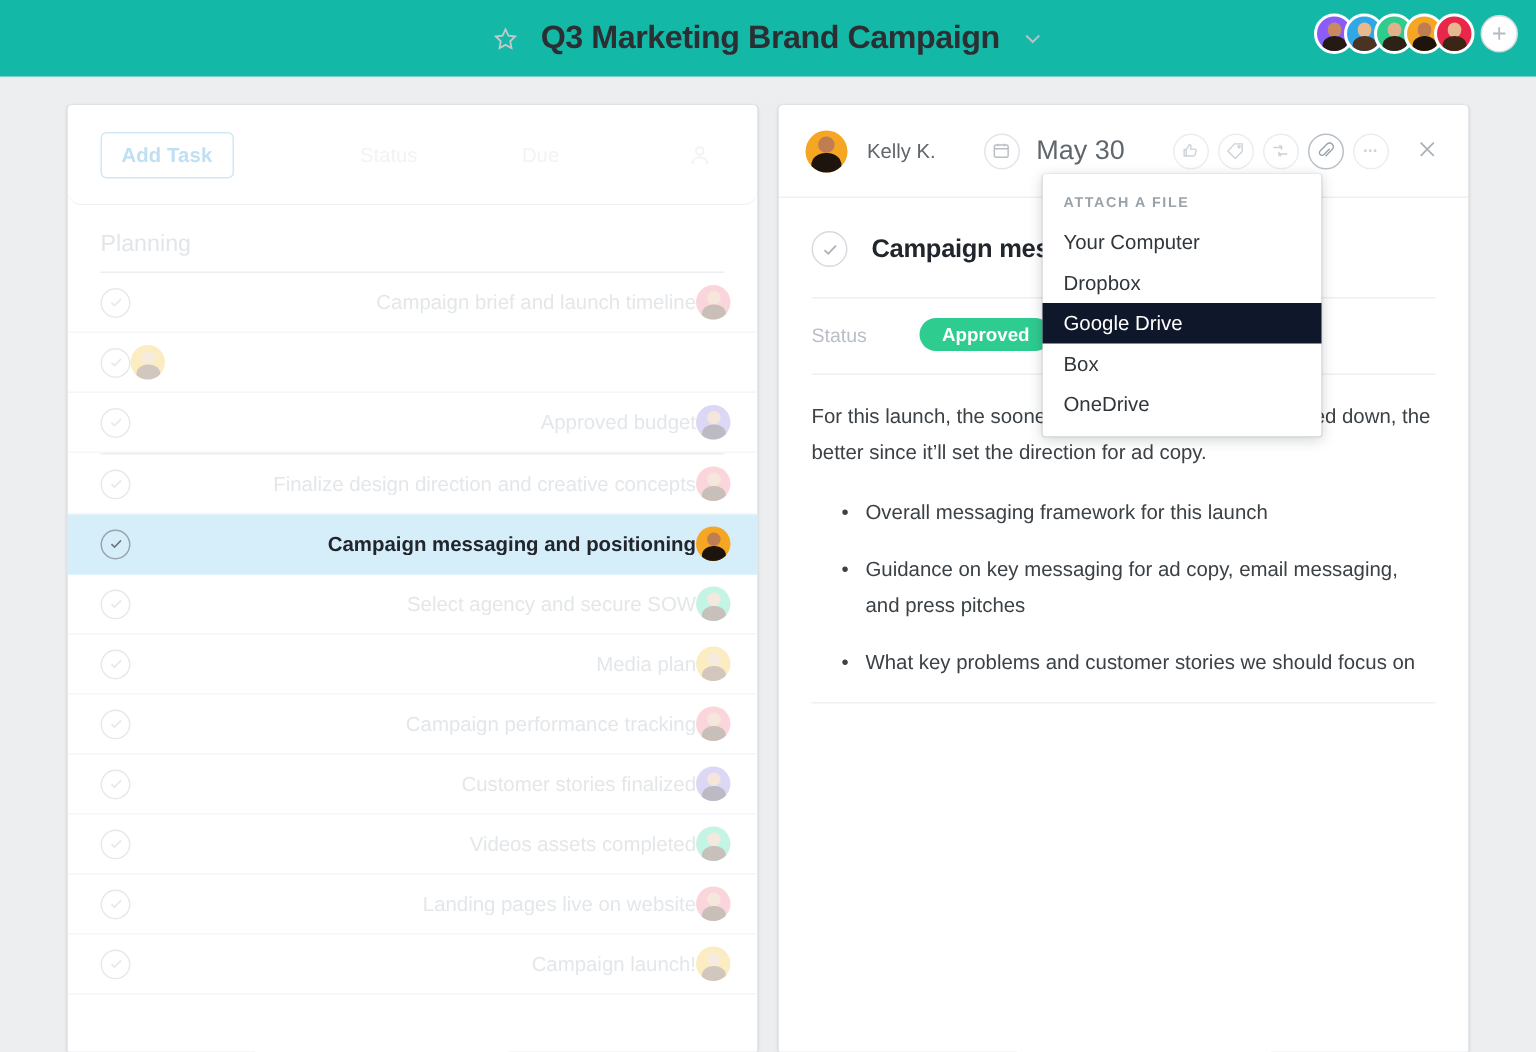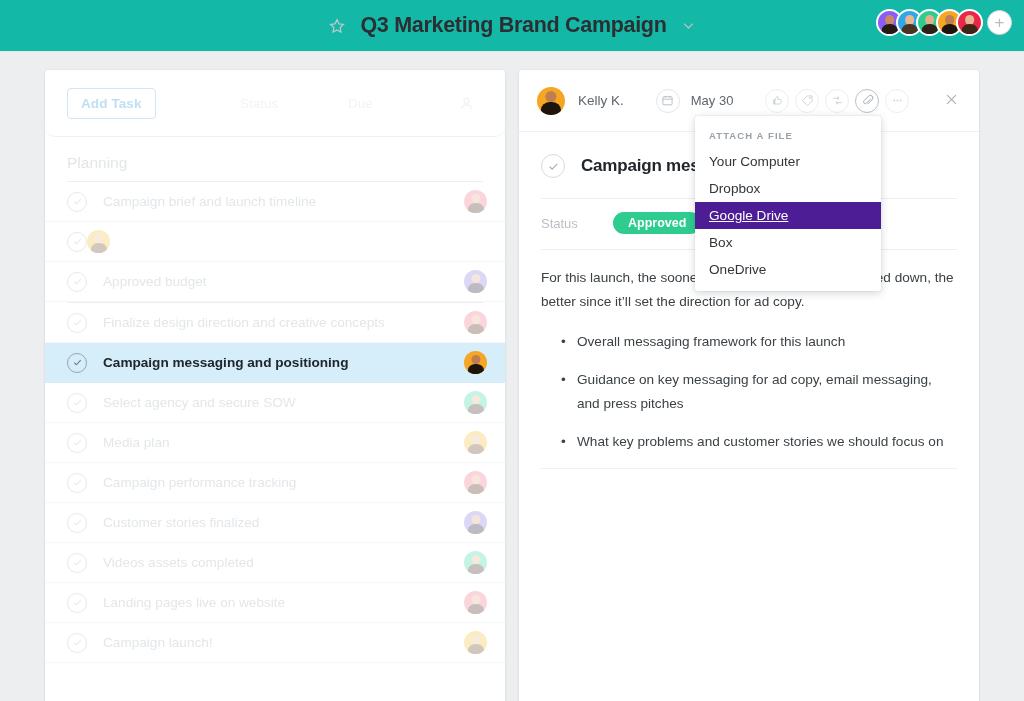--- a/index.html
+++ b/index.html
@@ -103,21 +103,21 @@
   .check-circle {
     width: 20px; height: 20px; border-radius: 50%;
     border: 1px solid #e6e9ec; flex: 0 0 auto;
     display: flex; align-items: center; justify-content: center;
     color: #e6e9ec;
   }
   .task-row.selected .check-circle { border-color: #9aa4ad; color: #6d7880; }
   .check-circle svg { width: 11px; height: 11px; }
   .task-name {
     margin-left: 16px; font-size: 13.6px; color: #e3e7ea;
-    flex: 1 1 auto; white-space: nowrap; overflow: hidden;
+    flex: 1 1 auto; white-space: nowrap; overflow: hidden; text-align: right;
   }
   .task-row.selected .task-name { color: #20262b; font-weight: bold; }
   .row-av {
     width: 23px; height: 23px; border-radius: 50%;
     flex: 0 0 auto; position: relative; overflow: hidden;
   }
   .row-av .head {
     position: absolute; left: 50%; top: 18%;
     width: 40%; height: 40%; border-radius: 50%; transform: translateX(-50%);
   }
@@ -146,21 +146,21 @@
     width: 72%; height: 62%; border-radius: 46% 46% 0 0; transform: translateX(-50%);
   }
   .owner-name { margin-left: 13px; font-size: 13.5px; color: #5f666c; }
   .date-chip { display: flex; align-items: center; margin-left: 32px; }
   .icon-ring {
     width: 24px; height: 24px; border-radius: 50%;
     border: 1px solid #e2e6e9; display: flex; align-items: center; justify-content: center;
     color: #b8bec4; flex: 0 0 auto;
   }
   .icon-ring svg { width: 13px; height: 13px; }
-  .date-text { margin-left: 11px; font-size: 13px; color: #5f666c; }
+  .date-text { margin-left: 11px; font-size: 18px; color: #5f666c; }
   .action-icons { display: flex; align-items: center; gap: 6px; margin-left: 32px; }
   .action-icons .icon-ring { border-color: #ebeef0; color: #ccd2d7; }
   .action-icons .icon-ring.active { border-color: #b9c0c6; color: #9aa2a9; }
   .close-x {
     position: absolute; right: 20px; top: 22px;
     width: 15px; height: 15px; color: #aab1b7; cursor: pointer;
   }
 
   .detail-title-row {
     display: flex; align-items: center; padding: 22px 22px 0 22px;
@@ -504,19 +504,19 @@
         <li>What key problems and customer stories we should focus on</li>
       </ul>
     <div class="body-rule"></div>
   </div>
 
   <div class="attach-menu">
     <div class="attach-head">ATTACH A FILE</div>
     <div id="attachitems">
         <div class="attach-item">Your Computer</div>
         <div class="attach-item">Dropbox</div>
-        <div class="attach-item highlighted" style="background: #4c1d95; text-decoration: underline;">Google Drive</div>
+        <div class="attach-item highlighted" style="background: #0f172a;">Google Drive</div>
         <div class="attach-item">Box</div>
         <div class="attach-item">OneDrive</div>
       </div>
   </div>
 
 </div>
 
 </body></html>

